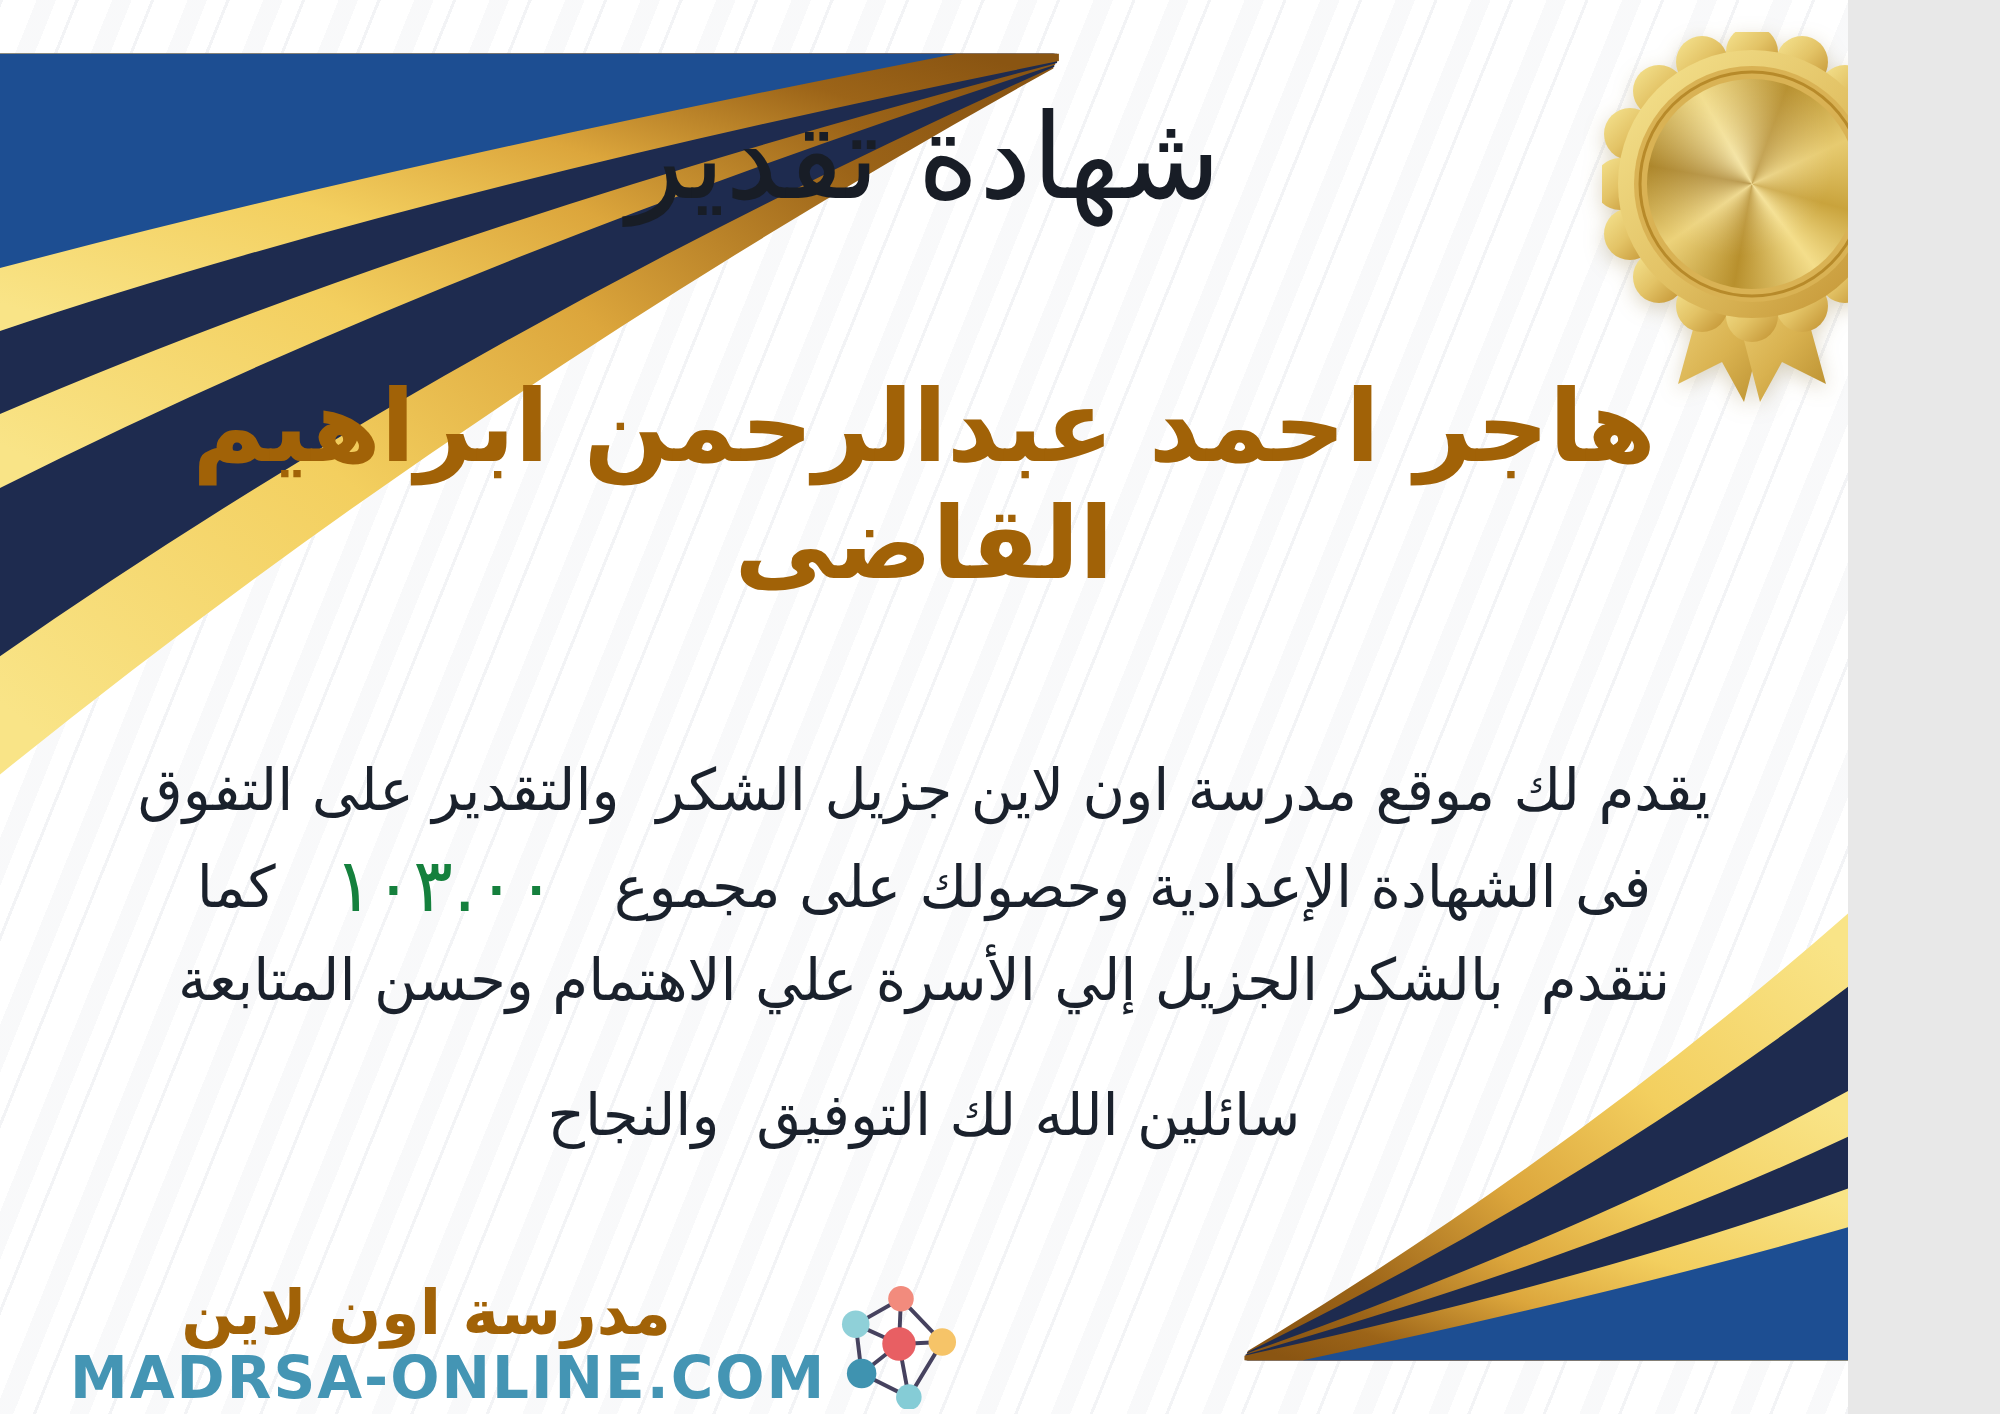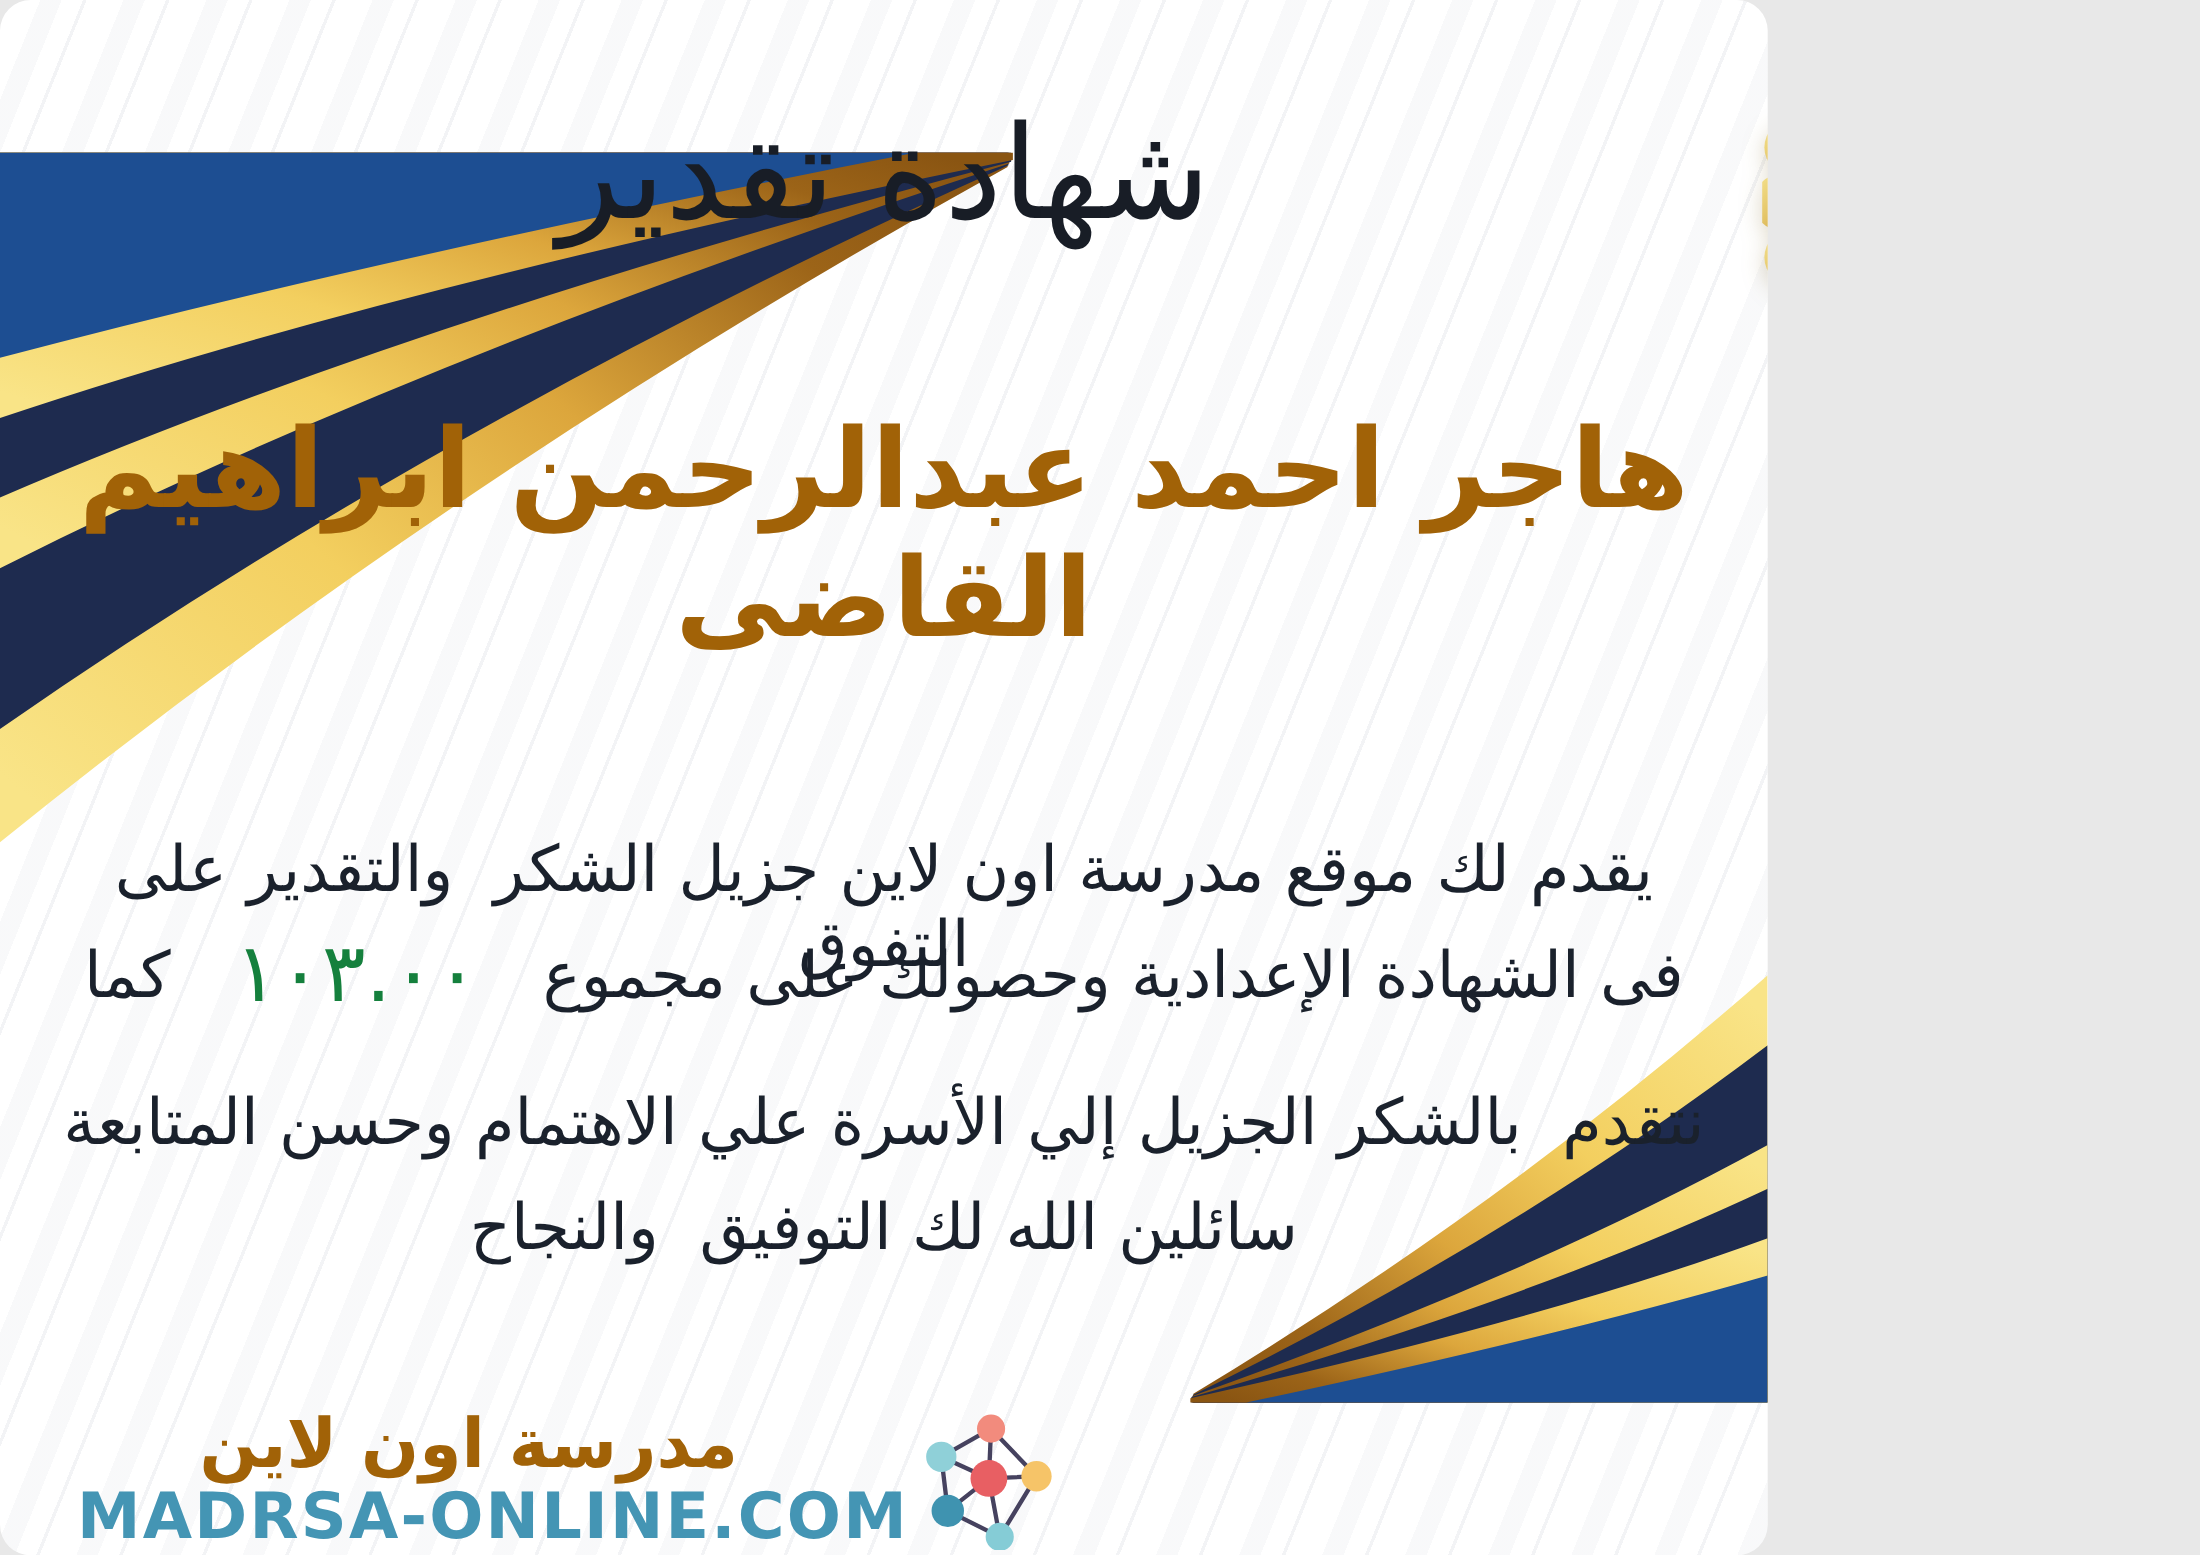--- a/index.html
+++ b/index.html
@@ -1,17 +1,17 @@
 <!DOCTYPE html>
 <html lang="ar"><head>
 <meta charset="utf-8">
 <style>
   html,body{margin:0;padding:0;background:#e8e8e8;}
   body{font-family:"DejaVu Sans",sans-serif;}
-  .canvas{position:relative;width:1607px;height:1414px;overflow:hidden;background:#ffffff;border-radius:28px;}
+  .canvas{position:relative;width:1848px;height:1414px;overflow:hidden;background:#ffffff;}
 
   
   .bg-stripes{position:absolute;inset:0;
     background:
       repeating-linear-gradient(112deg,
         rgba(214,217,224,0.30) 0px, rgba(214,217,224,0.30) 3px,
         rgba(255,255,255,0) 3px, rgba(255,255,255,0) 34px,
         rgba(214,217,224,0.16) 34px, rgba(214,217,224,0.16) 52px,
         rgba(255,255,255,0) 52px, rgba(255,255,255,0) 70px);
   }
@@ -19,21 +19,21 @@
   .bg-decor{position:absolute;inset:0;width:100%;height:100%;display:block;}
 
   .title{position:absolute;top:88px;left:0;right:0;margin:0;text-align:center;
     font-size:118px;font-weight:400;color:#181d26;direction:rtl;}
   .name{position:absolute;top:368px;left:0;right:0;margin:0;text-align:center;
     font-size:100px;font-weight:700;color:#a16207;direction:rtl;}
   .body{position:absolute;left:40px;right:40px;margin:0;text-align:center;
     font-size:58px;font-weight:400;color:#1a212c;direction:rtl;white-space:pre-wrap;}
   .l1{top:756px;}
   .l2{top:838px;}
-  .l3{top:946px;margin-top:40px;}
+  .l3{top:946px;}
   .closing{top:1081px;}
   .score{color:#15803d;font-weight:400;font-size:74px;margin:0 58px;
     display:inline-block;transform:translateY(4px);}
 
   
   .medal{position:absolute;left:1602px;top:32px;width:300px;height:380px;
     filter:drop-shadow(0 6px 10px rgba(120,90,20,0.25));}
   .medal svg{position:absolute;inset:0;}
   .medal-disc{position:absolute;left:45px;top:47px;width:210px;height:210px;border-radius:50%;
     background:

